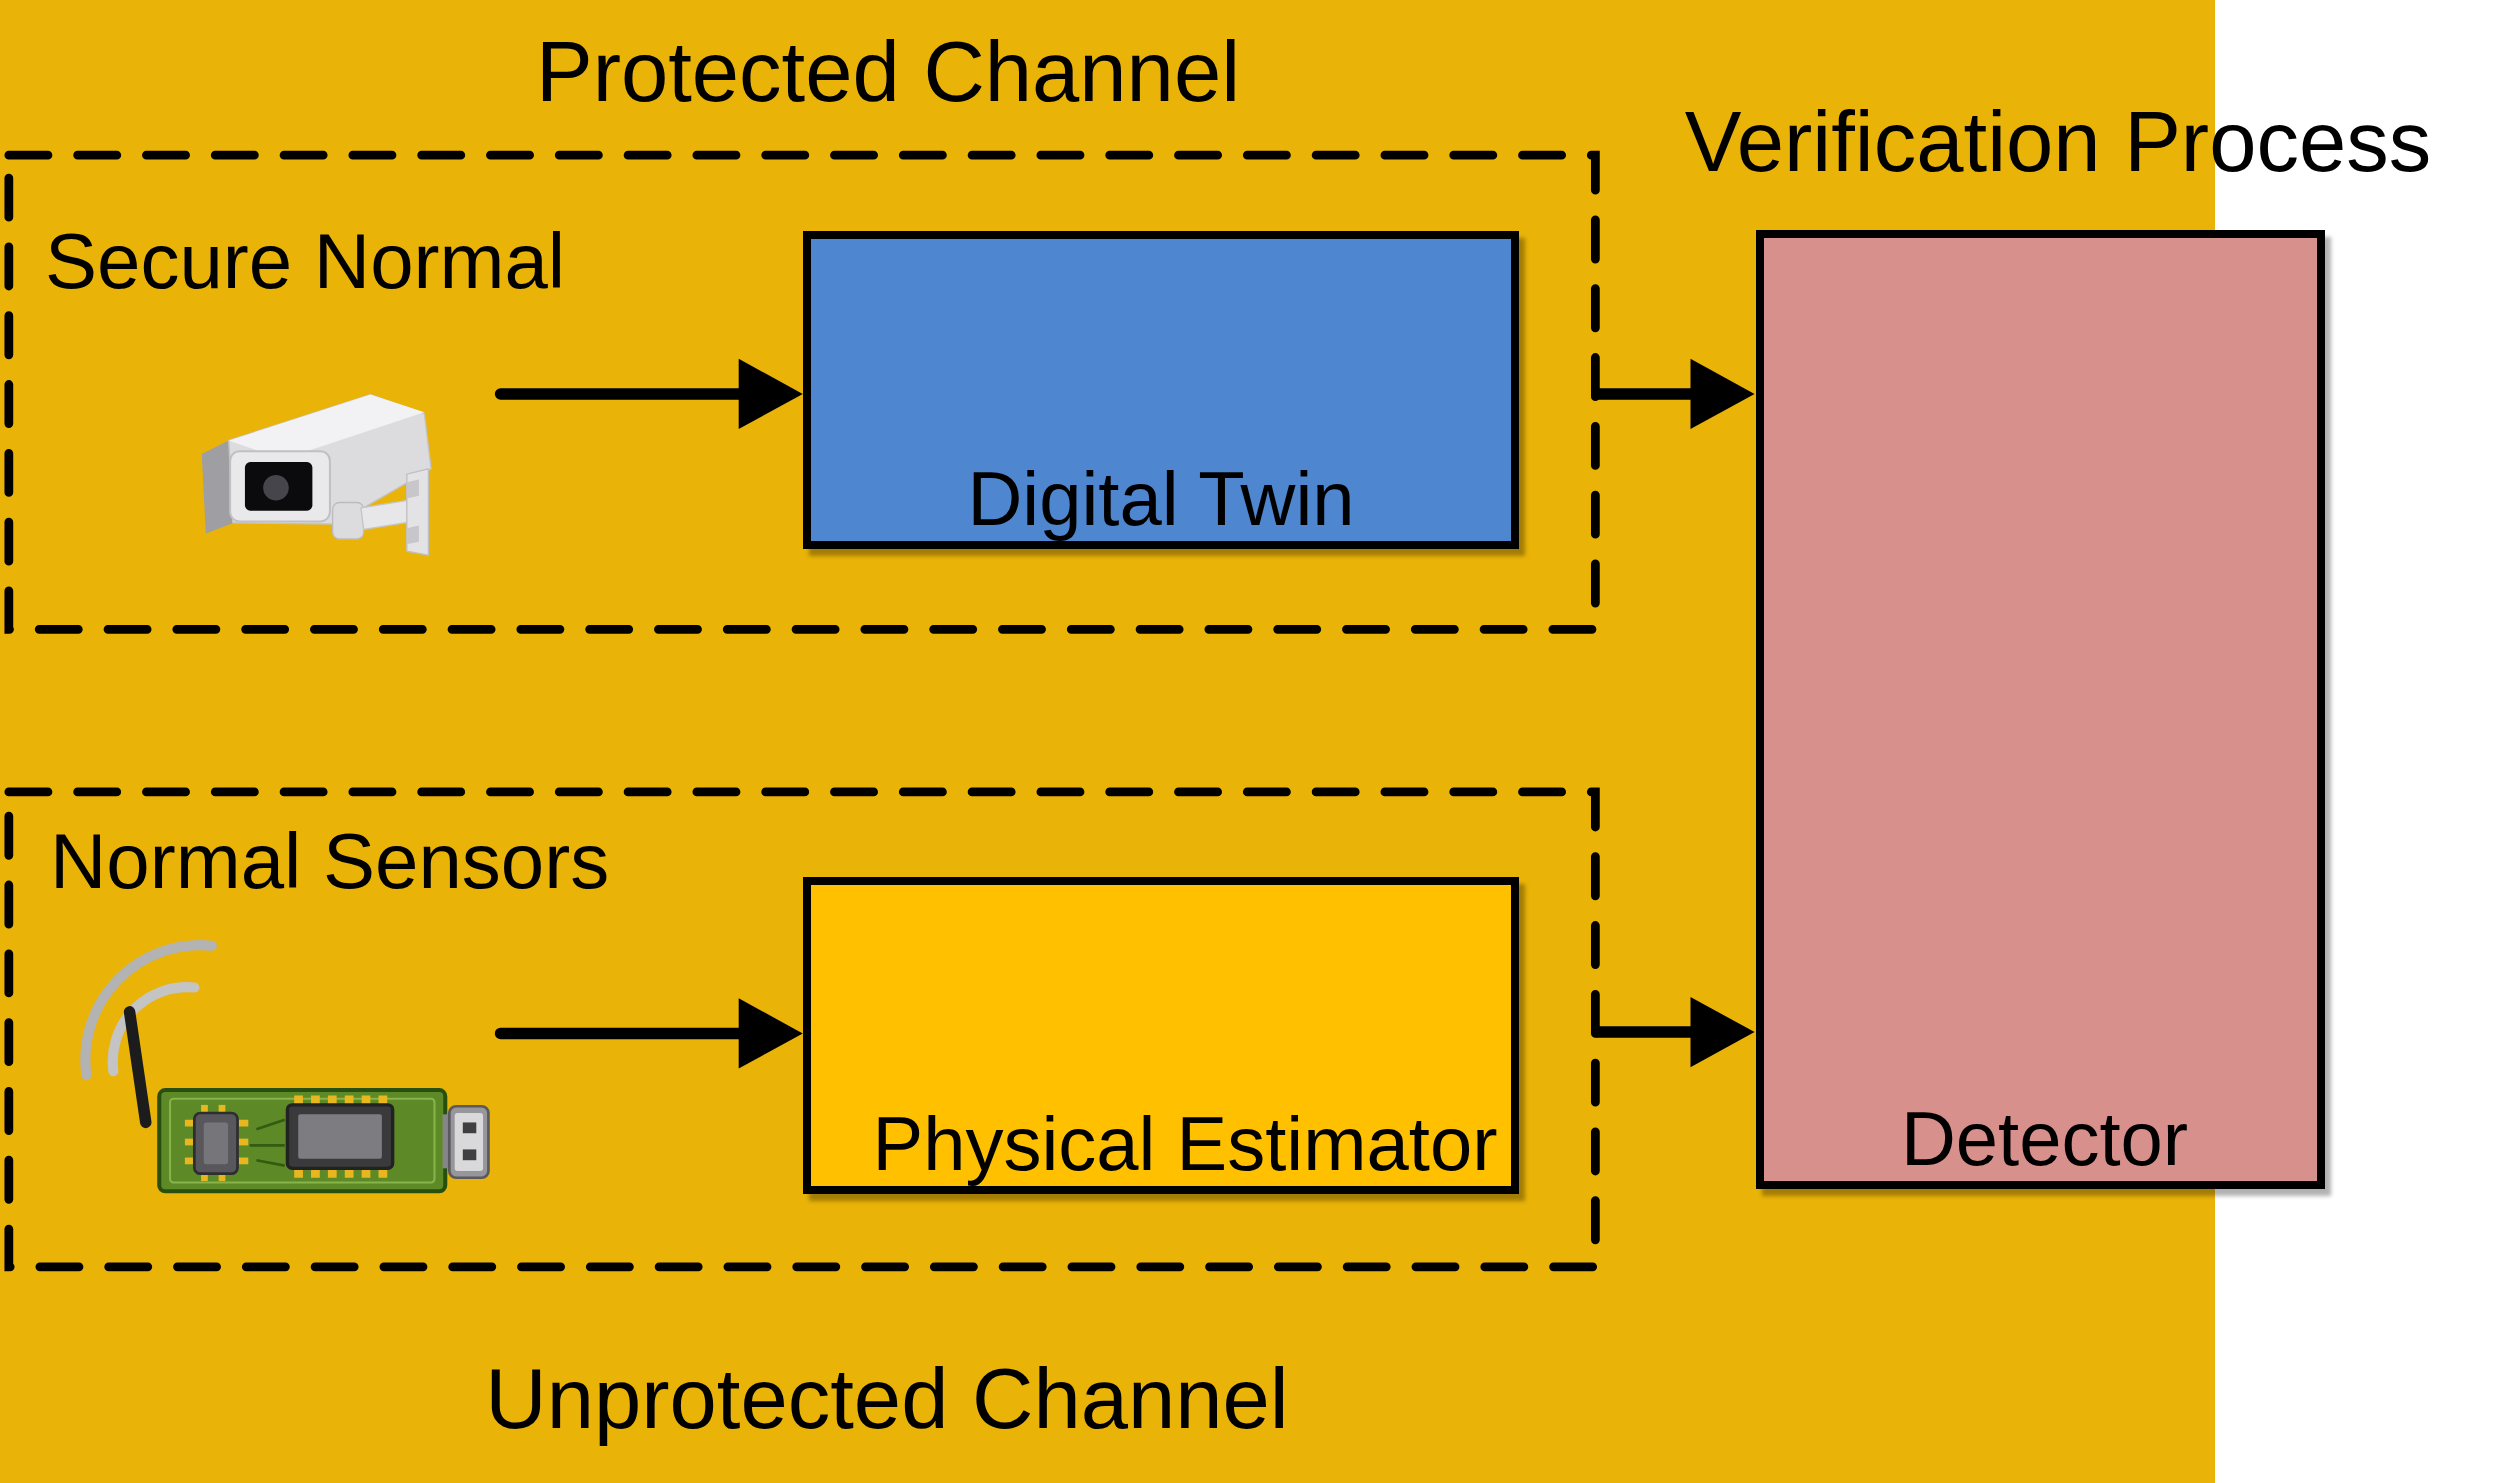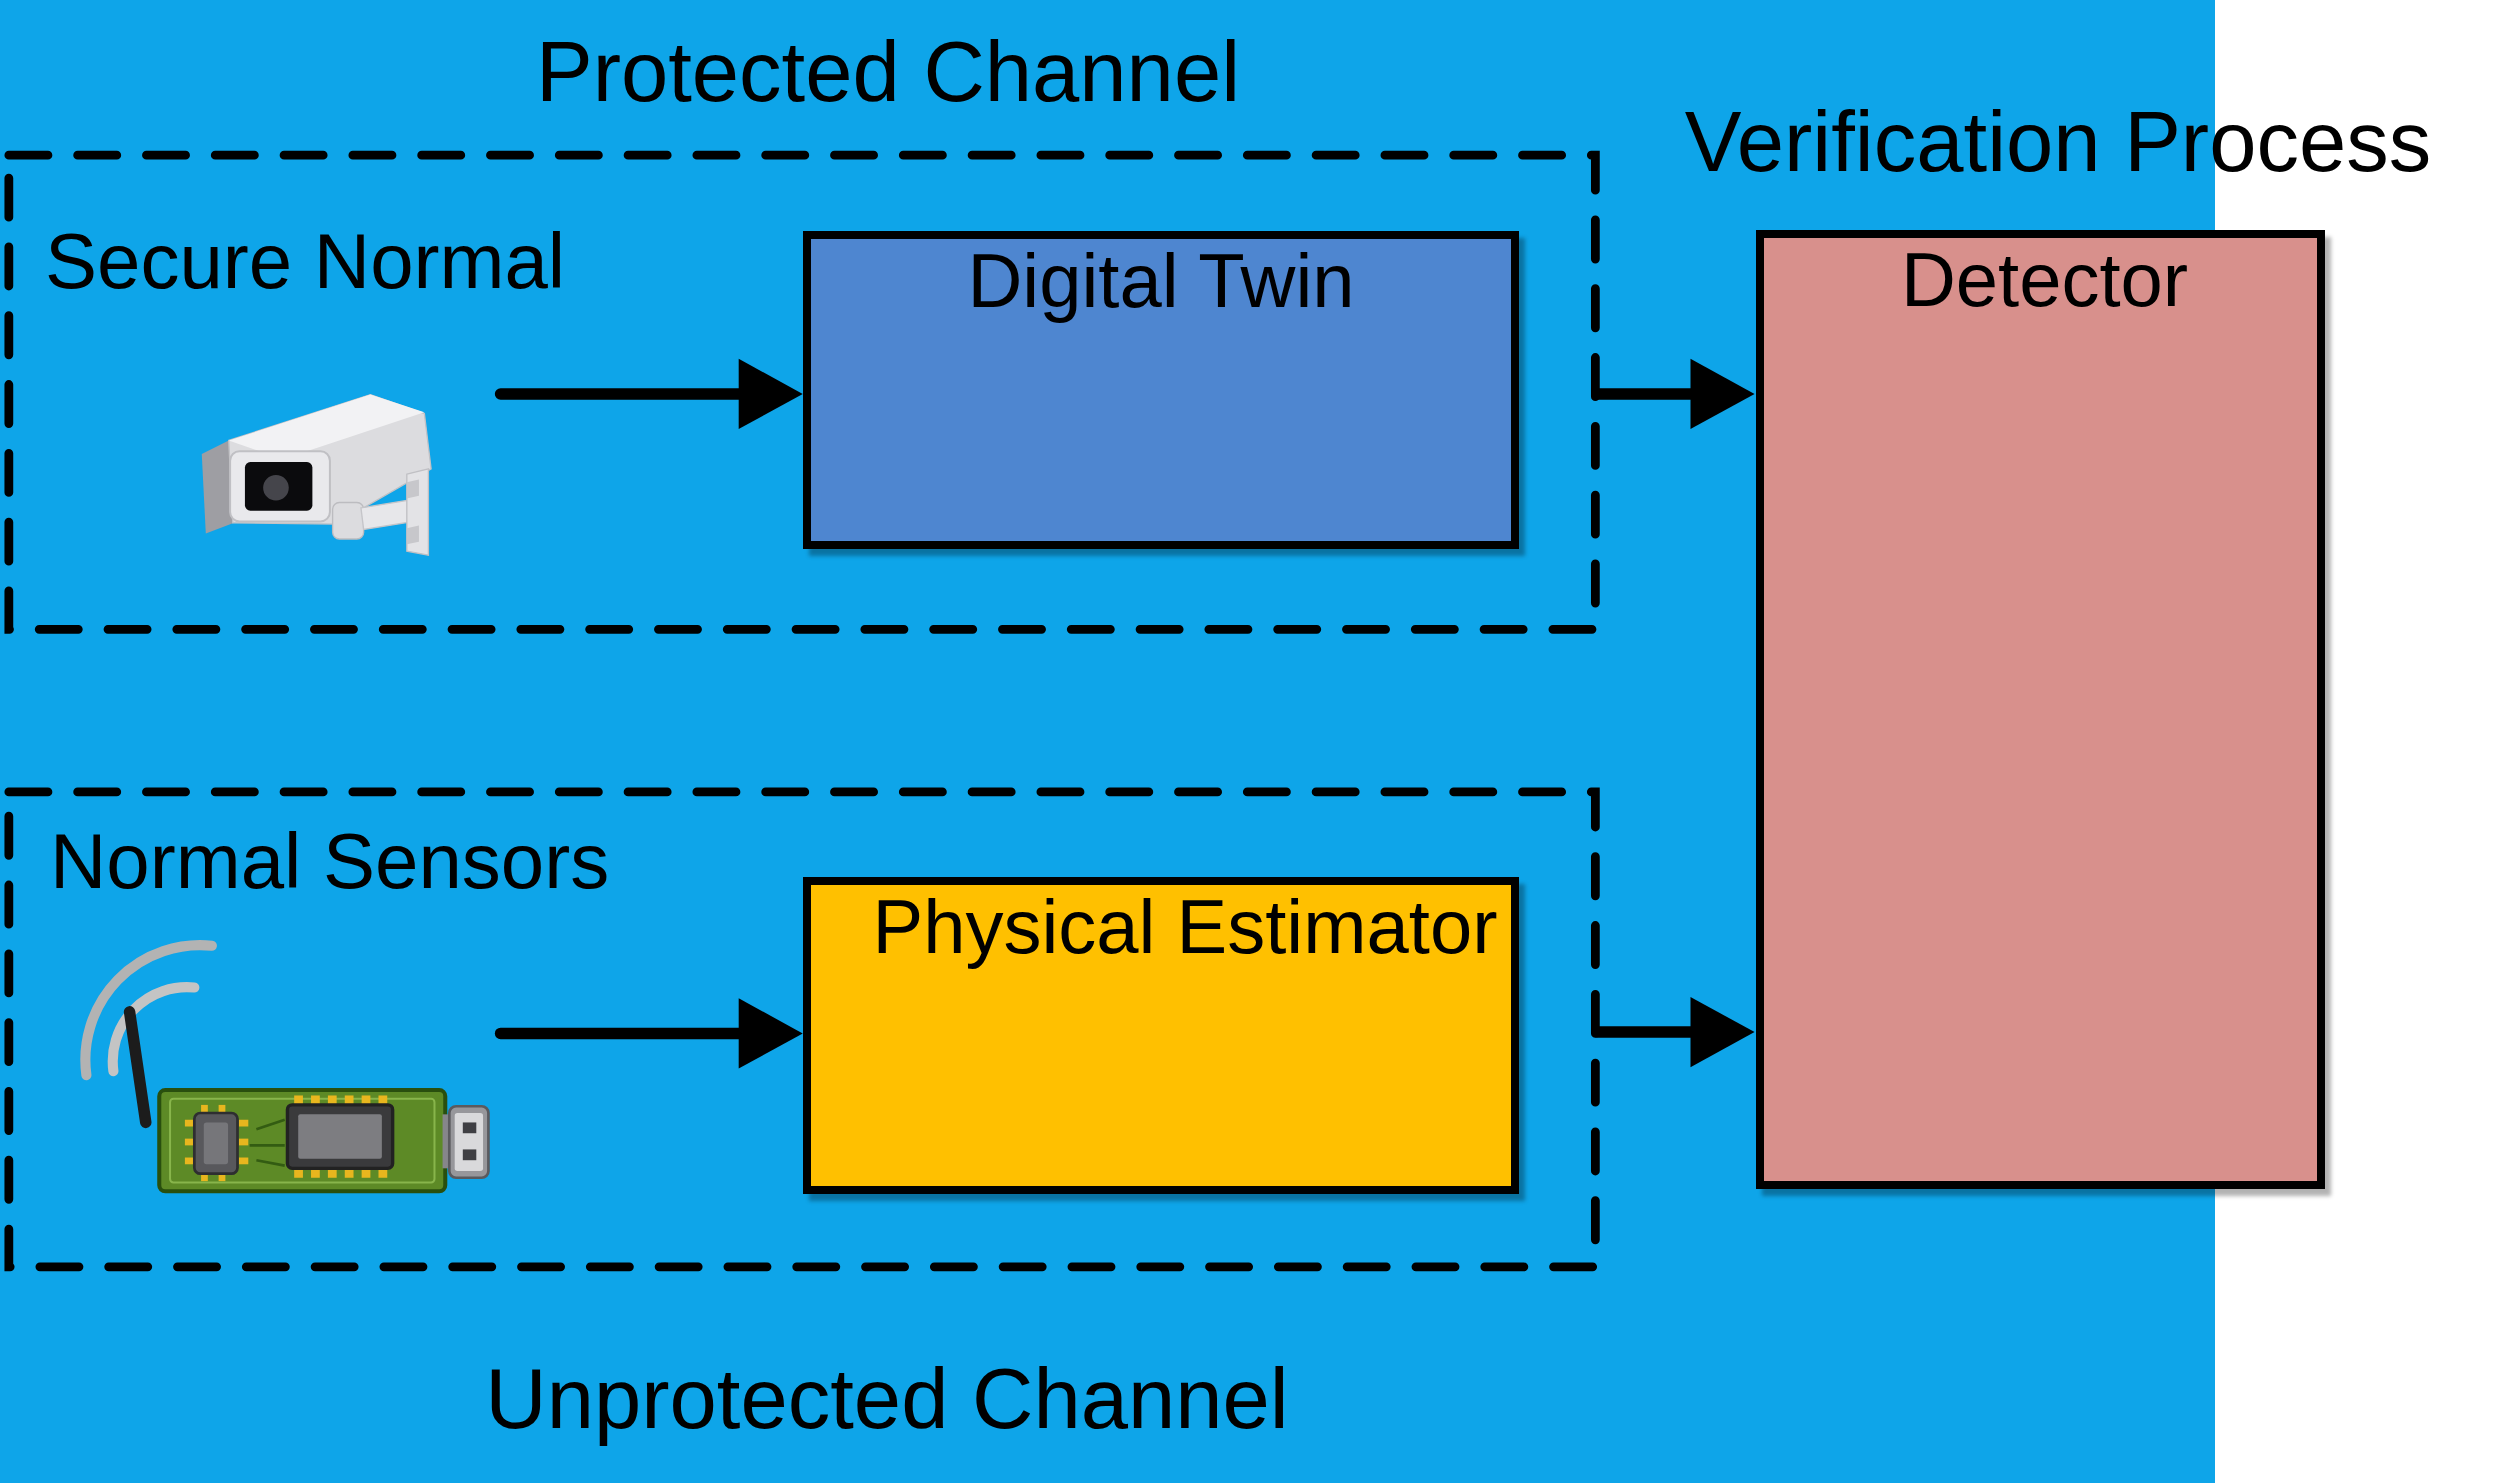--- a/index.html
+++ b/index.html
@@ -8,21 +8,21 @@
     background: #ffffff;
     width: 2500px;
     height: 1484px;
     overflow: hidden;
     font-family: "Liberation Sans", "DejaVu Sans", sans-serif;
   }
   #stage {
     position: relative;
     width: 2215px;
     height: 1484px;
-    background: #0ea5e9;
+    background: #eab308;
   }
   #diagram-svg {
     position: absolute;
     left: 0; top: 0;
     width: 2500px;
     height: 1484px;
   }
   .section-label {
     position: absolute;
     color: #000;
@@ -36,21 +36,21 @@
     color: #000;
     font-size: 78px;
     line-height: 1.1;
     white-space: nowrap;
   }
   .block {
     position: absolute;
     border: 8px solid #000;
     box-sizing: border-box;
     display: flex;
-    align-items: flex-start;
+    align-items: flex-end;
     justify-content: center;
     box-shadow: 6px 6.7px 4px rgba(0,0,0,0.30);
   }
   .block .block-label {
     color: #000;
     font-size: 76px;
     line-height: 1.1;
     white-space: nowrap;
   }
   #digital-twin-block   { left: 803px; top: 231px;  width: 716px; height: 318px; }

